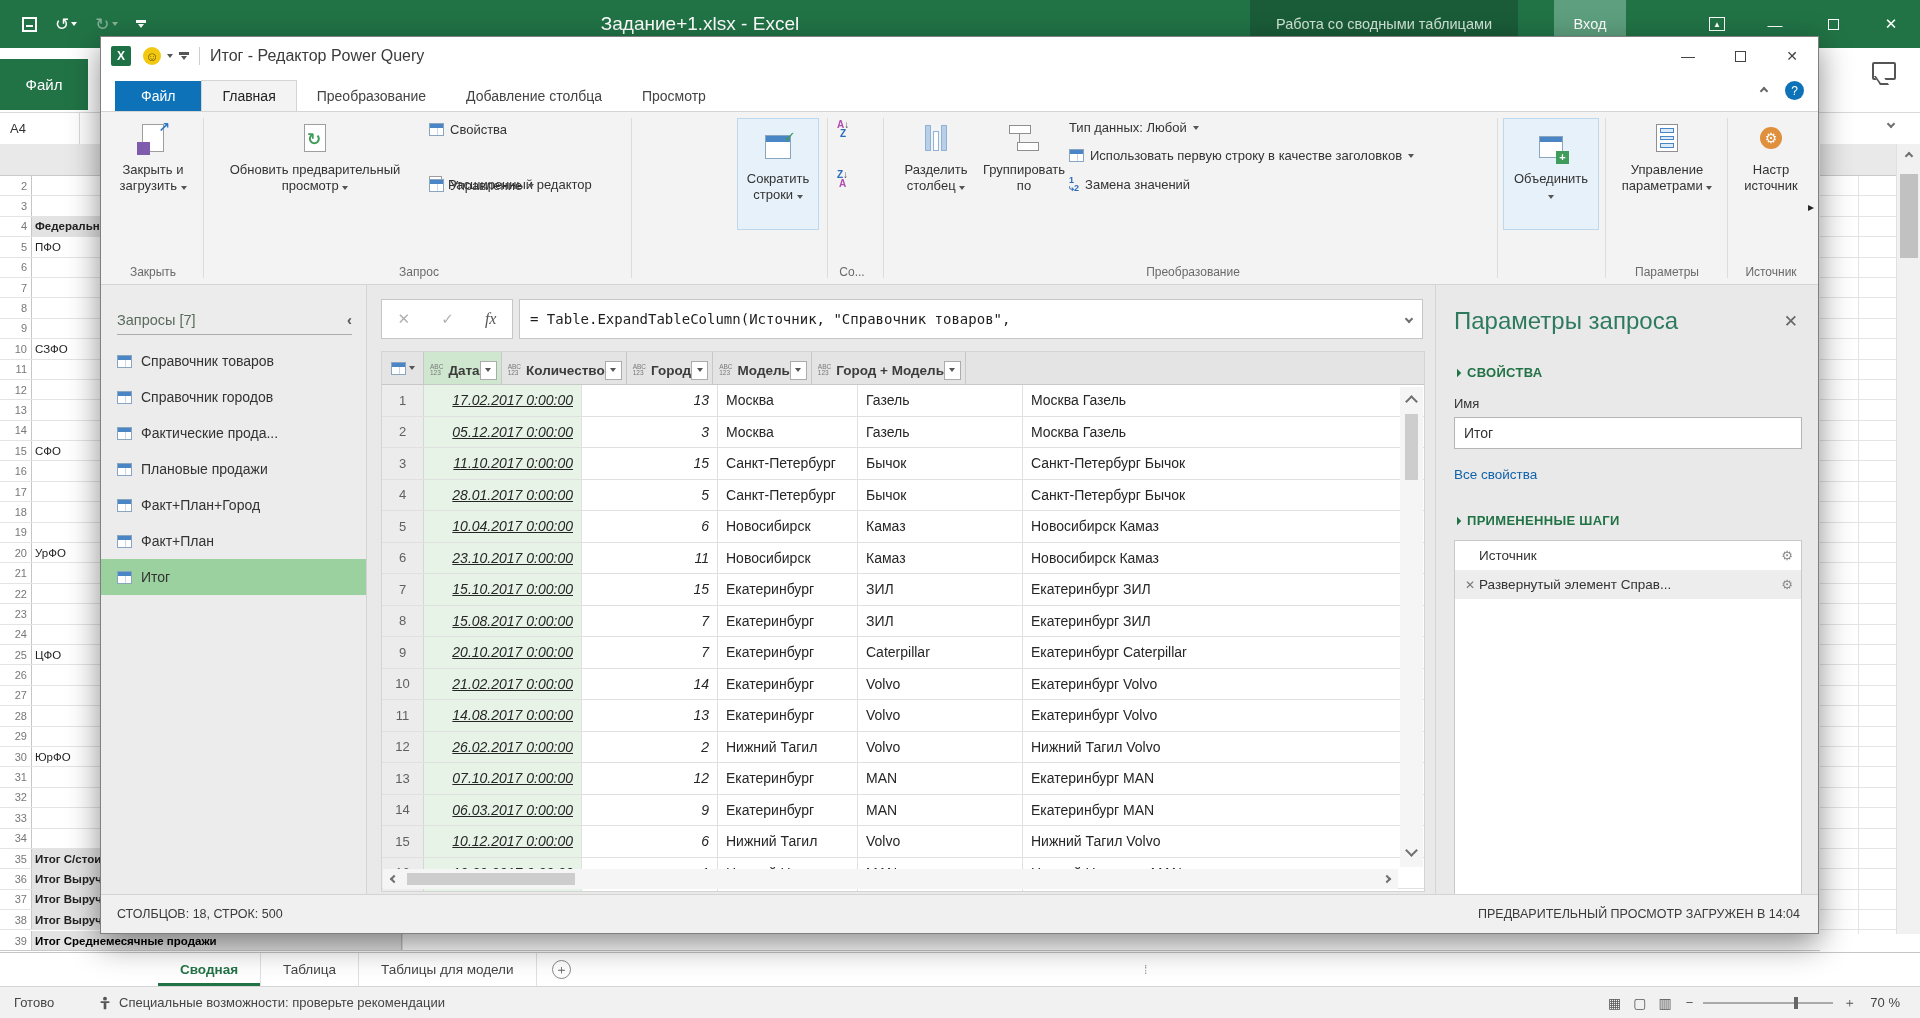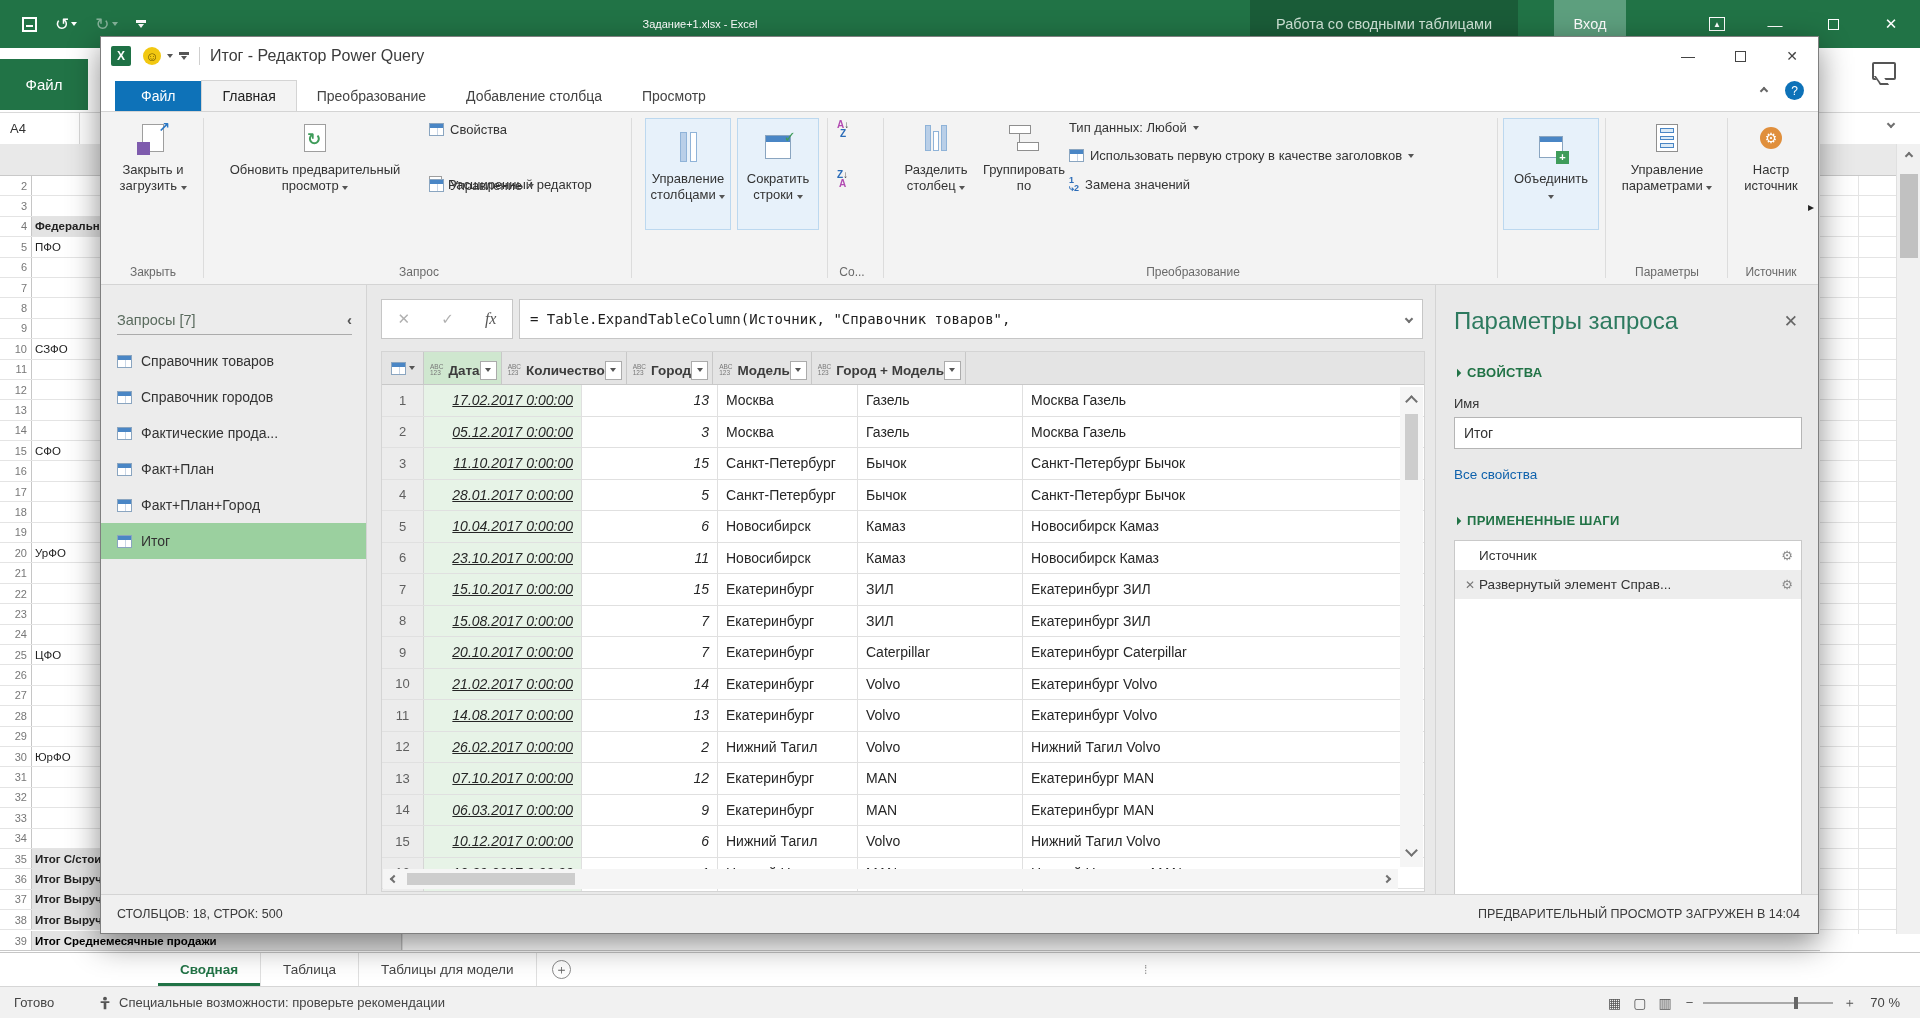--- a/index.html
+++ b/index.html
@@ -12,21 +12,21 @@
   #xl-titlebar { left:0; top:0; width:1920px; height:48px; background:#217346; color:#fff;
     display:flex; align-items:center; }
   .qat { display:flex; align-items:center; gap:18px; padding-left:22px; }
   .qat-ico { color:#fff; font-size:17px; display:flex; align-items:center; gap:2px; cursor:default; }
   .floppy { width:15px; height:15px; border:2px solid #fff; position:relative; }
   .floppy::after { content:""; position:absolute; left:2px; top:6px; right:2px; bottom:0; border-top:2px solid #fff; }
   .dim { opacity:.45; }
   .mini-tri { width:0; height:0; border-left:3.5px solid transparent; border-right:3.5px solid transparent;
     border-top:4px solid currentColor; display:inline-block; }
   #xl-title { position:absolute; left:570px; top:0; width:260px; height:48px; display:flex;
-    align-items:center; justify-content:center; font-size:11px; color:#fff; }
+    align-items:center; justify-content:center; font-size:19px; color:#fff; }
   #xl-context { position:absolute; left:1250px; top:0; width:268px; height:48px; background:#1a5c38;
     display:flex; align-items:center; justify-content:center; font-size:14.5px; color:#cfe3d6; }
   #xl-signin { position:absolute; left:1554px; top:0; width:72px; height:48px; background:#5d9f7e;
     display:flex; align-items:center; justify-content:center; font-size:14.5px; color:#fff; cursor:pointer; }
   .xl-winbtns { position:absolute; right:0; top:0; height:48px; display:flex; }
   .xl-winbtn { width:58px; height:48px; display:flex; align-items:center; justify-content:center;
     color:#fff; font-size:15px; cursor:pointer; }
   .restore-ico { width:11px; height:11px; border:1.5px solid #fff; position:relative; background:transparent; }
   .ribbon-opts { width:16px; height:14px; border:1.5px solid #fff; display:flex; align-items:center;
     justify-content:center; font-size:8px; }
@@ -681,29 +681,20 @@
       <span>Расширенный редактор</span>
     </div>
     <div class="smallrow" style="left:328px; top:66px;">
       <span class="mini-tbl"></span>
       <span>Управление</span> 
         <span class="tri-down"></span>
     </div>
     <div class="grp-label" style="left:108px; width:420px;">Запрос</div>
     <span class="rsep" style="left:530px;"></span>
 
-    <div class="bigbtn hlbox" style="left:544px; width:86px; height:112px; padding-top:8px;">
-      <span class="ico">
-          <span class="cols-ico">
-            <i></i>
-            <i></i>
-          </span>
-        </span>
-      <span class="cap"><span>Управление столбцами</span> <span class="tri-down"></span></span>
-    </div>
     <div class="bigbtn hlbox" style="left:636px; width:82px; height:112px; padding-top:8px;">
       <span class="ico">
           <span class="rows-ico">
             <span class="chk">✓</span>
           </span>
         </span>
       <span class="cap"><span>Сократить строки</span> <span class="tri-down"></span></span>
     </div>
     <span class="rsep" style="left:726px;"></span>
 
@@ -801,29 +792,33 @@
           <div class="query-item" data-variant="plain">
             <span class="mini-tbl"></span>
             <span>Справочник городов</span>
           </div>
 
           <div class="query-item" data-variant="plain">
             <span class="mini-tbl"></span>
             <span>Фактические прода...</span>
           </div>
 
+          <div class="query-item" data-variant="plain">
+            <span class="mini-tbl"></span>
+            <span>Плановые продажи</span>
+          </div>
+
+          <div class="query-item" data-variant="plain">
+            <span class="mini-tbl"></span>
+            <span>Факт+План+Город</span>
+          </div>
 
           <div class="query-item" data-variant="plain">
             <span class="mini-tbl"></span>
             <span>Факт+План</span>
-          </div>
-
-          <div class="query-item" data-variant="plain">
-            <span class="mini-tbl"></span>
-            <span>Факт+План+Город</span>
           </div>
 
           <div class="query-item" data-variant="selected">
             <span class="mini-tbl"></span>
             <span>Итог</span>
           </div>
         </div>
     </div>
 
     <div id="pq-main">

